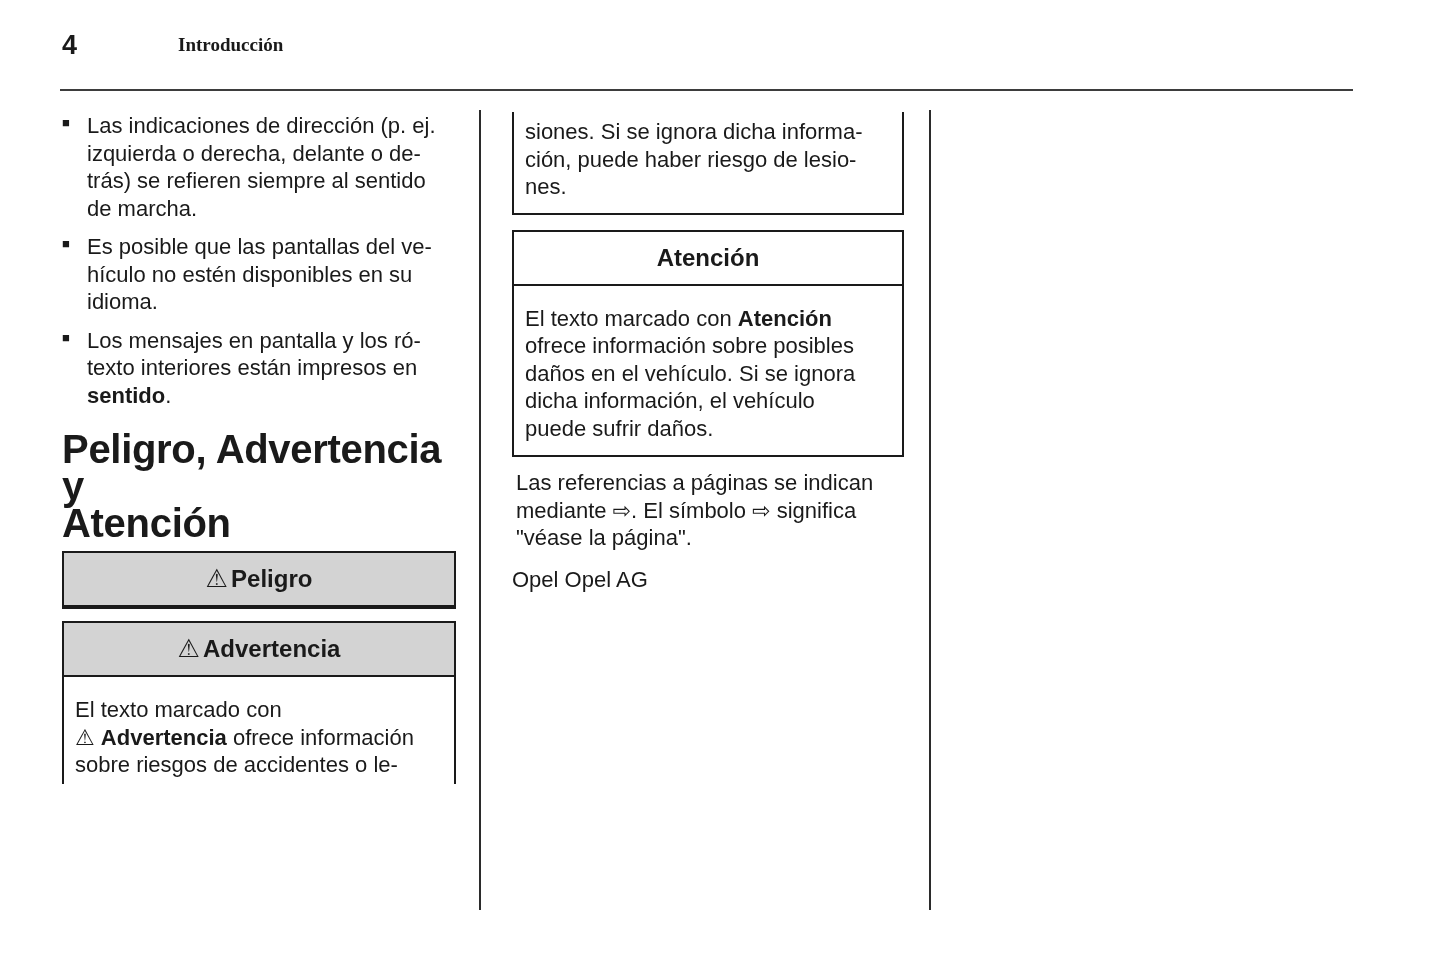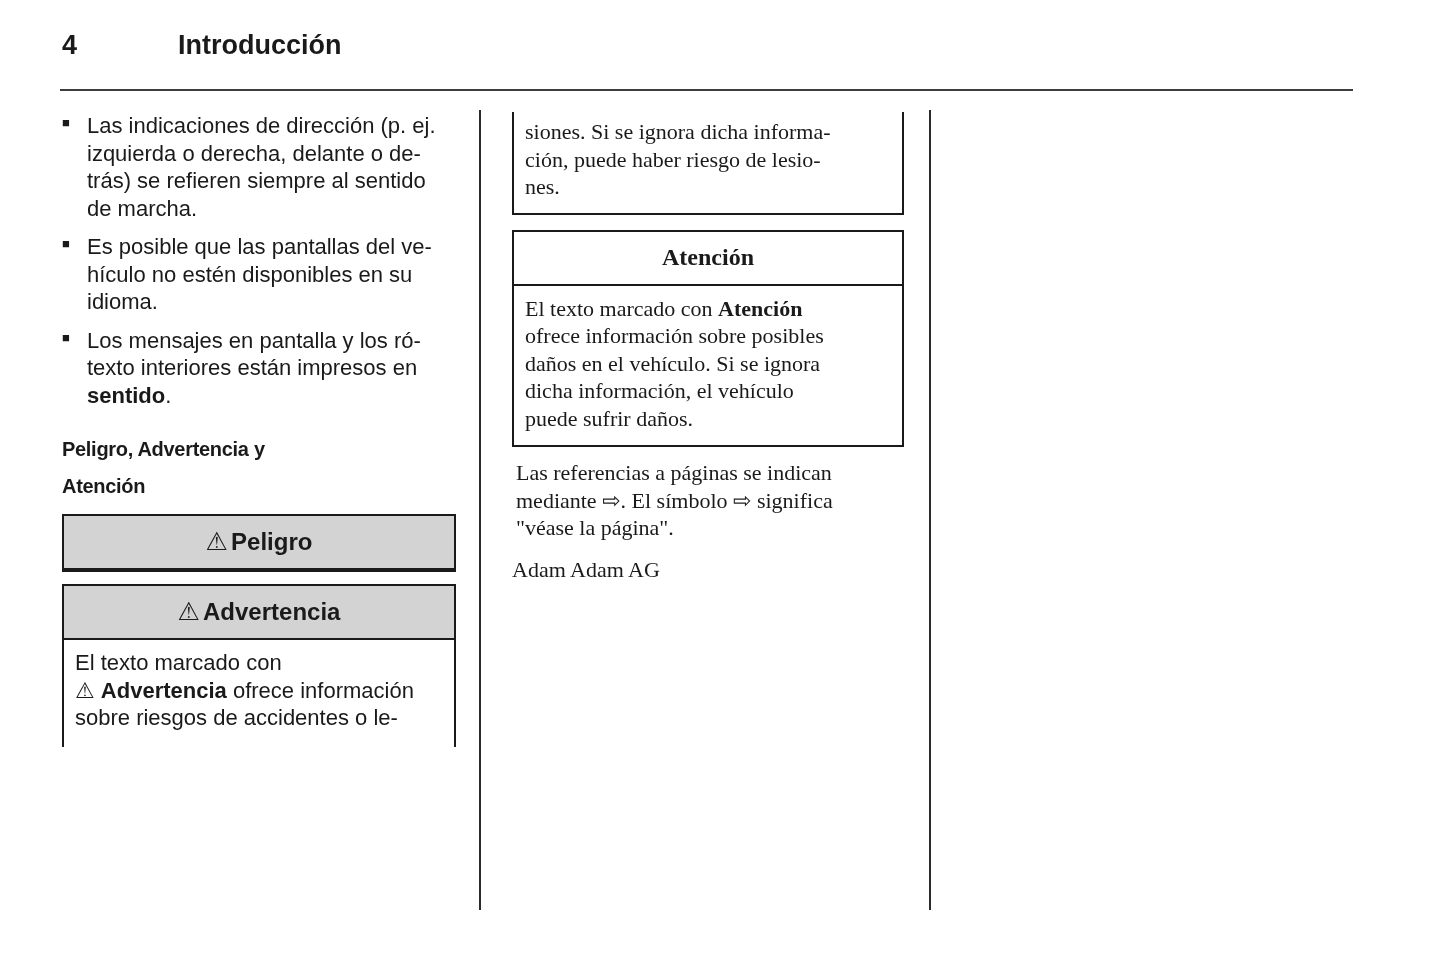--- a/index.html
+++ b/index.html
@@ -8,55 +8,55 @@
     font-family:"Liberation Sans","DejaVu Sans",sans-serif;
     color:#1a1a1a; overflow:hidden;
   }
   
   .pg-num {
     position:absolute; left:62px; top:30px;
     font-size:27px; font-weight:bold; line-height:30px;
   }
   .pg-chapter {
     position:absolute; left:178px; top:30px;
-    font-size:27px; font-weight:bold; line-height:30px;
+    font-size:19px; font-weight:bold; line-height:30px;font-family:Liberation Serif, serif;
   }
   .header-rule {
     position:absolute; left:60px; top:89px; width:1293px; height:2px;
     background:#3d3d3d;
   }
   
   .divider { position:absolute; top:110px; height:800px; width:2px; background:#2b2b2b; }
   .divider-1 { left:479px; }
   .divider-2 { left:929px; }
   
   .col { position:absolute; top:112px; font-size:22px; line-height:27.5px; }
   .col1 { left:62px; width:394px; }
-  .col2 { left:512px; width:392px;font-family:Liberation Serif, serif; }
+  .col2 { left:512px; width:392px; }
   
   ul.bullets { list-style:none; margin:0; padding:0; }
   li.bullet-item { position:relative; padding-left:25px; margin-bottom:11px; }
   li.bullet-item .sq { position:absolute; left:0; top:4px; font-size:13px; line-height:13px; }
   .btxt { display:block; white-space:pre-line; }
   .b { font-weight:bold; }
   
   h2.section-heading {
-    font-size:20px; line-height:37px; font-weight:bold;
+    font-size:40px; line-height:37px; font-weight:bold;
     margin:22px 0 9px 0; white-space:pre-line; letter-spacing:-0.3px;
   }
   h2.simbolos-heading { margin:15px 0 8px 0; }
   
   .warnbox { border:2px solid #1a1a1a; margin:0 0 12px 0; box-sizing:border-box; }
   .whead {
     height:52px; display:flex; align-items:center; justify-content:center;
     font-weight:bold; font-size:24px; border-bottom:2px solid #1a1a1a;
   }
   .whead.gray { background:#d3d3d3; }
   .whead .wicon { font-weight:normal; font-size:25px; margin-right:3px; }
-  .wbody { padding:9px 11px 13px 11px; white-space:pre-line; }
+  .wbody { padding:19px 11px 13px 11px; white-space:pre-line; }
   .advertencia-box { border-bottom:none; height:163px; overflow:hidden; margin-bottom:0; }
   .continuation-box { border-top:none; margin-bottom:15px; }
   .continuation-box .wbody { padding:6px 11px 12px 11px; }
   
   p.para { margin:0 0 8px 4px; white-space:pre-line; }
   p.signature { margin:14px 0 0 0; }
 </style>
 </head>
 <body>
 
@@ -131,19 +131,19 @@
 ofrece información sobre posibles
 daños en el vehículo. Si se ignora
 dicha información, el vehículo
 puede sufrir daños.</span></div>
     </div>
 
 
     <p class="para">Las referencias a páginas se indican
 mediante ⇨. El símbolo ⇨ significa
 "véase la página".</p>
-    <p class="para signature">Adam Adam AG</p>
+    <p class="para signature">Opel Opel AG</p>
 
   </div>
 
   <div class="col" style="left:955px; width:398px;"></div>
 
 </div>
 
 </body></html>

